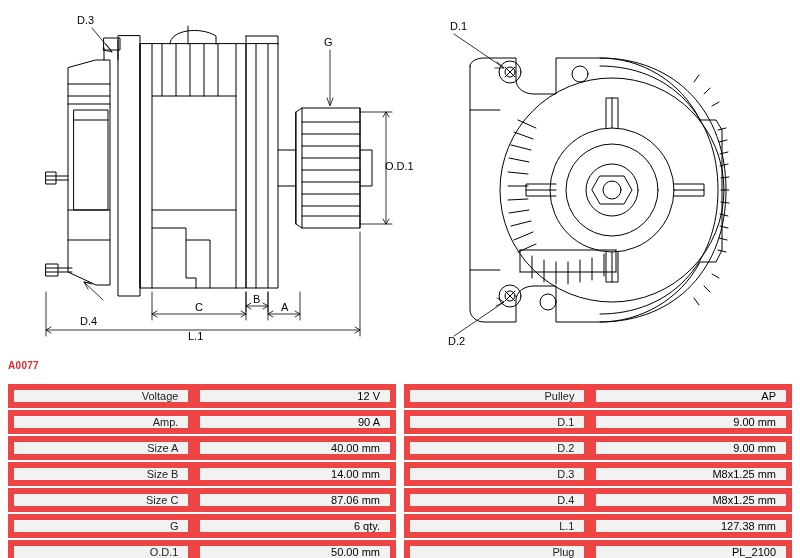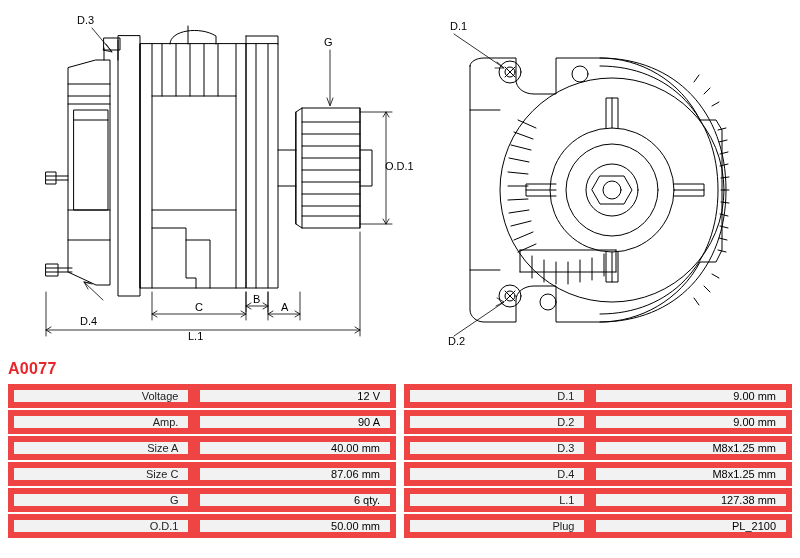--- a/index.html
+++ b/index.html
@@ -30,21 +30,21 @@
   .lbl {
     font-family: "Liberation Sans", sans-serif;
     font-size: 11px;
     fill: #000;
   }
   
   #partnum {
     position: absolute;
     left: 8px;
     top: 360px;
-    font-size: 16px;
+    font-size: 10px;
     font-weight: bold;
     color: #e8262b;
     letter-spacing: .3px;
   }
   
   #tables {
     position: absolute;
     left: 8px;
     top: 382px;
     width: 784px;
@@ -318,37 +318,45 @@
         </tr>
         <tr>
           <td class="k">Amp.</td>
           <td class="v">90 A</td>
         </tr>
         <tr>
           <td class="k">Size A</td>
           <td class="v">40.00 mm</td>
         </tr>
         <tr>
+          <td class="k">Size B</td>
+          <td class="v">14.00 mm</td>
+        </tr>
+        <tr>
           <td class="k">Size C</td>
           <td class="v">87.06 mm</td>
         </tr>
         <tr>
           <td class="k">G</td>
           <td class="v">6 qty.</td>
         </tr>
         <tr>
           <td class="k">O.D.1</td>
           <td class="v">50.00 mm</td>
         </tr>
       </tbody>
     </table>
 
     <table class="spec-table">
       <tbody>
         <tr>
+          <td class="k">Pulley</td>
+          <td class="v">AP</td>
+        </tr>
+        <tr>
           <td class="k">D.1</td>
           <td class="v">9.00 mm</td>
         </tr>
         <tr>
           <td class="k">D.2</td>
           <td class="v">9.00 mm</td>
         </tr>
         <tr>
           <td class="k">D.3</td>
           <td class="v">M8x1.25 mm</td>

